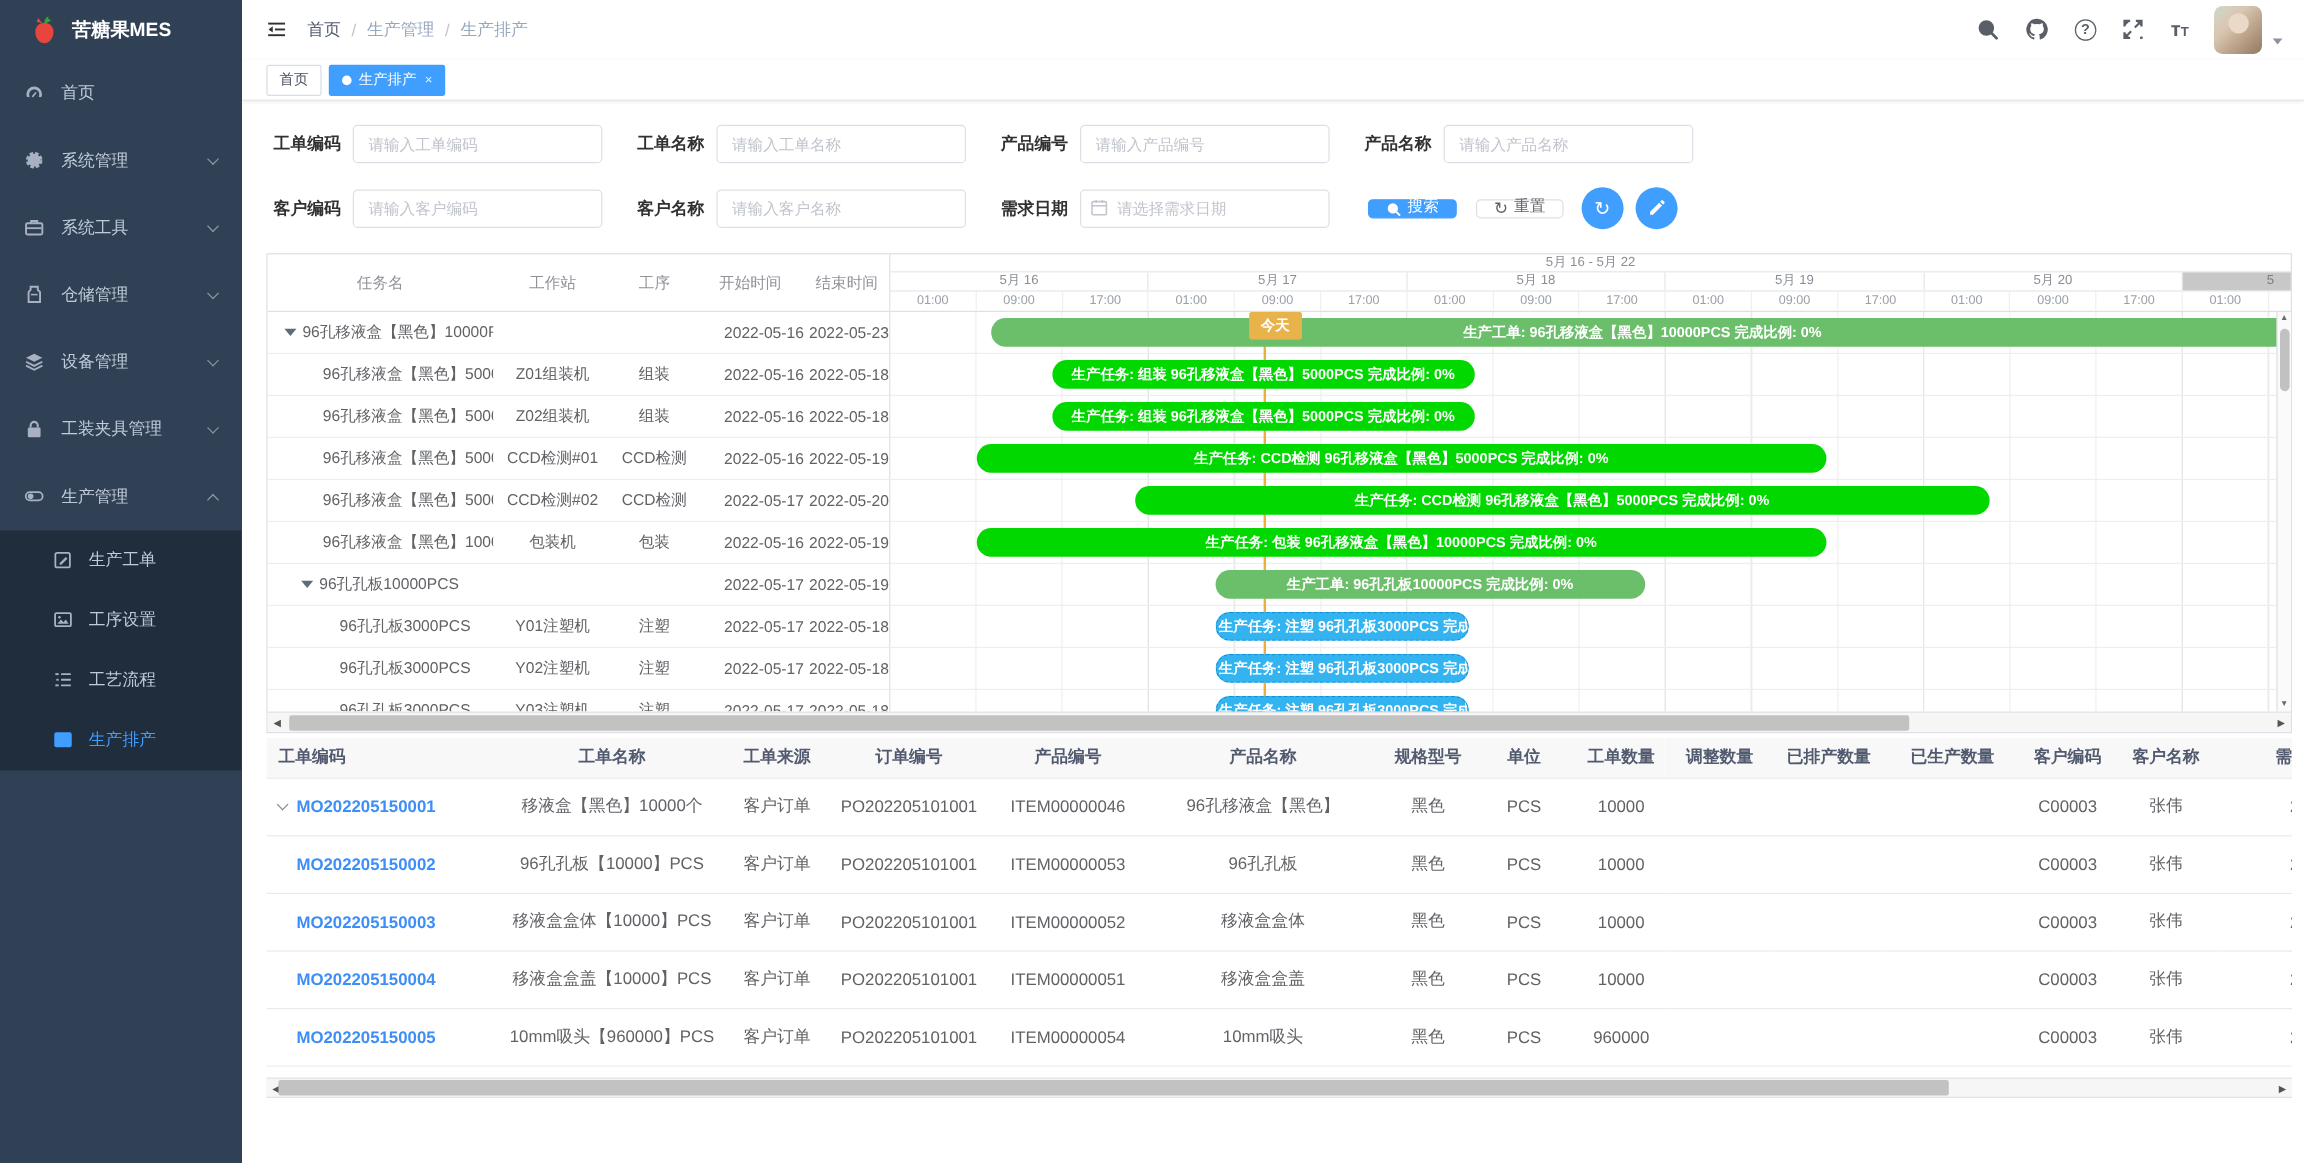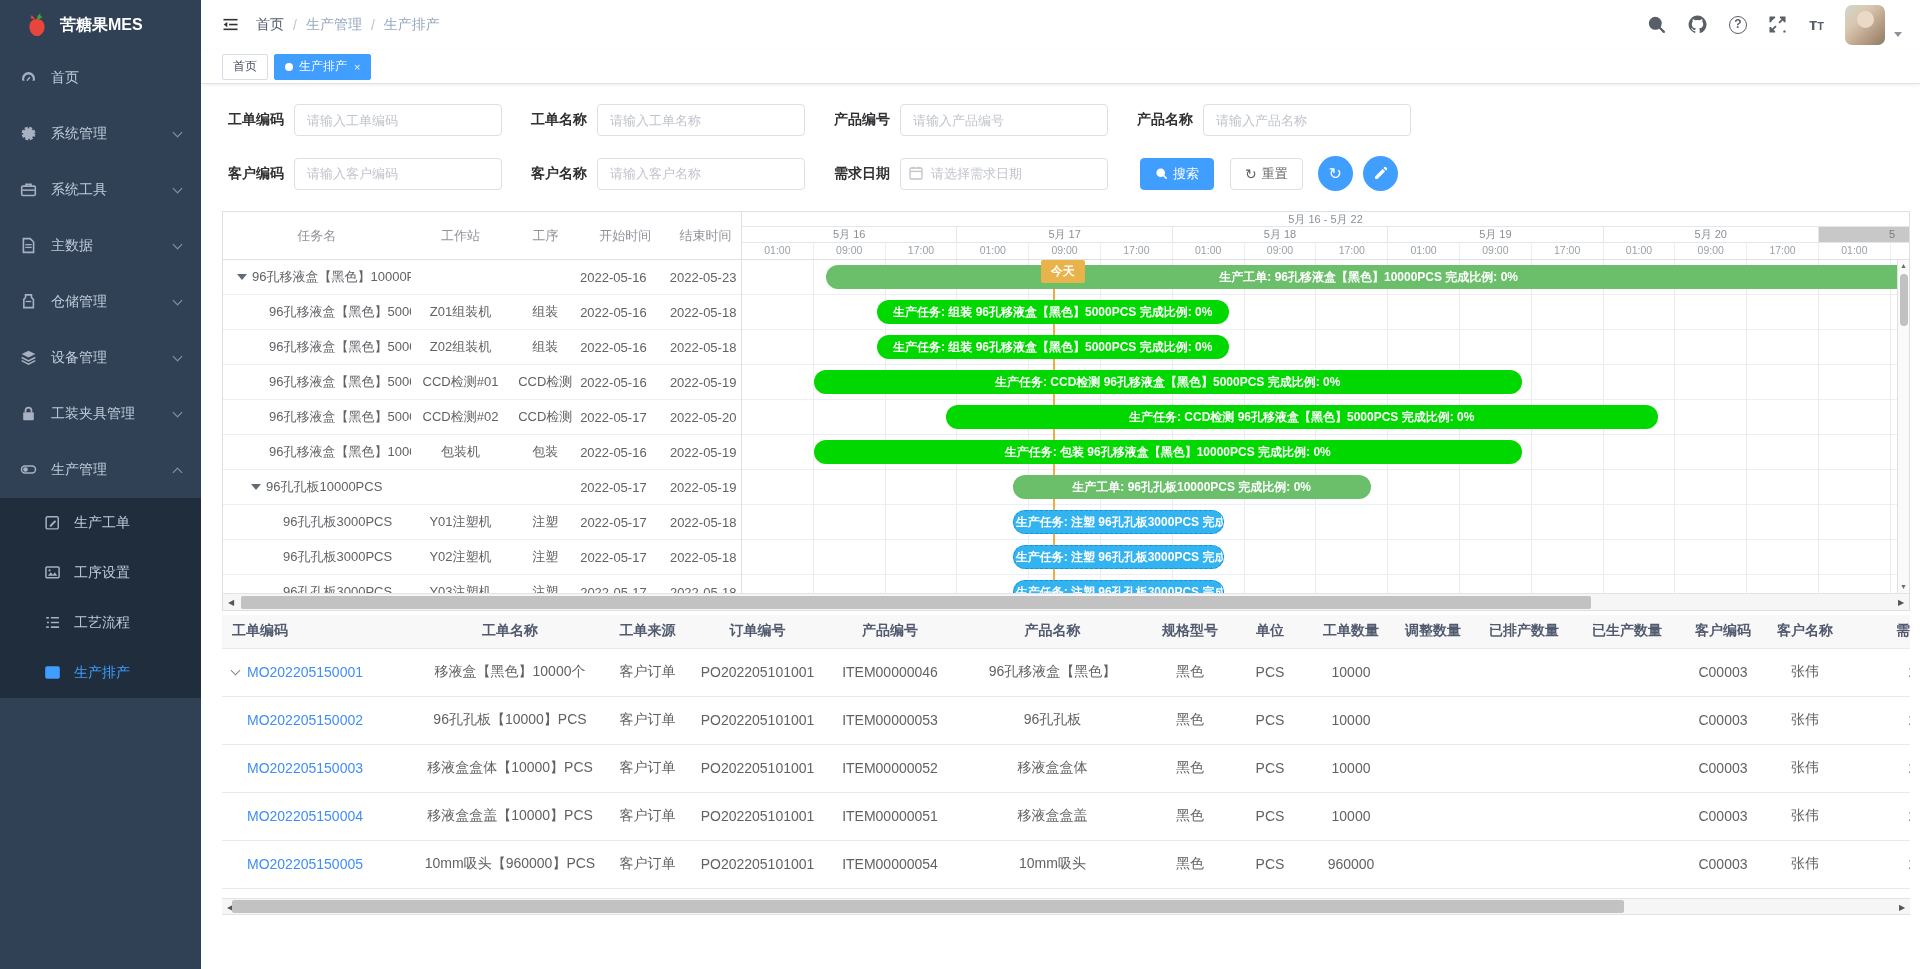--- a/index.html
+++ b/index.html
@@ -49,21 +49,21 @@
   .filters{padding:20px 0 0 27px;background:#fff;}
   .filter-row{display:flex;align-items:center;margin-bottom:20px;}
   .f-group{display:flex;align-items:center;margin-right:29px;}
   .f-label{font-size:14px;font-weight:700;color:#303133;margin-right:10px;white-space:nowrap;}
   .f-input{width:208px;height:32px;border:1px solid #dcdfe6;border-radius:4px;padding:0 12px;font-size:13px;color:#606266;outline:none;background:#fff;}
   .f-input::placeholder{color:#c0c4cc;}
   .f-date{position:relative;}
   .f-date .f-input{padding-left:30px;}
   .cal-ico{position:absolute;left:8px;top:7px;width:16px;height:16px;color:#c0c4cc;}
   .cal-ico svg{width:16px;height:16px;}
-  .btn{height:32px;border-radius:4px;font-size:13px;display:inline-flex;align-items:center;gap:5px;padding:0 14px;cursor:pointer;border:1px solid transparent;}
+  .btn{height:16px;border-radius:4px;font-size:13px;display:inline-flex;align-items:flex-end;gap:5px;padding:0 14px;cursor:pointer;border:1px solid transparent;}
   .btn-primary{background:#409eff;border-color:#409eff;color:#fff;margin-left:3px;}
   .btn-plain{background:#fff;border-color:#dcdfe6;color:#606266;margin-left:16px;}
   .btn svg{width:13px;height:13px;fill:currentColor;}
   .btn-circle{width:35px;height:35px;border-radius:50%;background:#409eff;color:#fff;border:none;display:inline-flex;align-items:center;justify-content:center;cursor:pointer;font-size:16px;}
   .btn-circle svg{width:15px;height:15px;fill:#fff;}
   .c1{margin-left:15px;} .c2{margin-left:10px;}
   
   .gantt{margin:16px 0 0 21px;width:1688px;border:1px solid #dcdfe6;background:#fff;}
   .g-head{display:flex;height:48px;border-bottom:1px solid #e0e0e0;}
   .g-left-head{width:519px;border-right:1px solid #e0e0e0;display:flex;align-items:center;}
@@ -74,21 +74,21 @@
   .g-day{width:215.4px;text-align:center;font-size:11px;line-height:15px;color:#8a8f97;border-right:1px solid #e6e6e6;}
   .g-day.gray{flex:1;background:#c8c8c8;color:#7c7c7c;text-align:left;padding-left:70px;overflow:hidden;border-right:none;}
   .g-hours{height:16px;display:flex;}
   .g-hour{width:71.8px;text-align:center;font-size:10.5px;line-height:15px;color:#9aa0a8;border-right:1px solid #efefef;}
   .g-body{display:flex;height:333px;}
   .g-left-rows{width:519px;border-right:1px solid #e0e0e0;overflow:hidden;}
   .g-lrow{height:35px;display:flex;align-items:center;border-bottom:1px solid #ebeef5;font-size:13px;color:#606266;}
   .g-lrow .c-name{width:188px;white-space:nowrap;overflow:hidden;display:flex;align-items:center;}
   .g-lrow .c-ws{width:100px;text-align:center;}
   .g-lrow .c-proc{width:70px;text-align:center;}
-  .g-lrow .c-start,.g-lrow .c-end{width:90px;text-align:left;}
+  .g-lrow .c-start,.g-lrow .c-end{width:90px;text-align:right;}
   .g-lrow .c-end{width:71px;}
   .tree-caret{width:0;height:0;border-left:5px solid transparent;border-right:5px solid transparent;border-top:6px solid #5f6b77;margin-right:5px;flex:none;}
   .g-chart{width:1156px;position:relative;overflow:hidden;
     background-image:repeating-linear-gradient(to right,transparent 0 70.8px,#ececec 70.8px 71.8px),
                      repeating-linear-gradient(to right,transparent 0 214.4px,#e2e2e2 214.4px 215.4px);}
   .g-crow{height:35px;border-bottom:1px solid #ebeef5;position:relative;}
   .bar{position:absolute;top:5px;height:24px;border-radius:12px;color:#fff;font-size:12px;font-weight:700;line-height:24px;text-align:center;white-space:nowrap;overflow:hidden;z-index:2;}
   .bar.clip{text-align:left;padding-left:2px;}
   .today-line{position:absolute;top:0;bottom:0;width:2px;z-index:1;}
   .today-badge{position:absolute;top:0;height:23px;line-height:23px;width:44px;text-align:center;color:#fff;font-size:12px;font-weight:700;border-radius:2px;z-index:3;}
@@ -101,21 +101,21 @@
   .h-arrow.left{left:0;} .h-arrow.right{right:0;}
   .h-thumb{position:absolute;top:1.5px;height:13px;background:#c2c2c2;border-radius:2px;cursor:pointer;}
   
   .table-wrap{margin:4px 0 0 21px;width:1688px;overflow:hidden;}
   table{table-layout:fixed;width:1777px;border-collapse:collapse;}
   thead th{height:33px;background:#f8f8f9;font-size:14px;color:#515a6e;font-weight:700;text-align:center;white-space:nowrap;overflow:hidden;}
   thead th.first{text-align:left;padding-left:10px;}
   tbody td{height:48px;border-bottom:1px solid #e8eaec;font-size:14px;color:#606266;text-align:center;white-space:nowrap;overflow:hidden;background:#fff;}
   tbody td.first{text-align:left;padding-left:8px;}
   tbody tr:first-child td{border-top:1px solid #e8eaec;}
-  .link{color:#3e8ef7;cursor:pointer;}
+  .link{color:#3e8ef7;cursor:pointer;font-weight:bold;}
   .row-chev{display:inline-block;width:7px;height:7px;border-right:1.4px solid #808695;border-bottom:1.4px solid #808695;transform:rotate(45deg);margin:0 8px 3px 2px;}
   .page-hscroll{margin:9px 0 0 21px;width:1688px;border:1px solid #e3e3e3;border-left:none;border-right:none;}
 </style>
 </head>
 <body>
 
 <aside class="sidebar">
   <div class="logo">
     <svg viewBox="0 0 24 24">
       <path fill="#e8453c" d="M12 6.5c4.2 0 7 3 7 7 0 4.8-3.4 8.7-7 8.7s-7-3.9-7-8.7c0-4 2.8-7 7-7z"></path>
@@ -146,31 +146,20 @@
       </div>
       <div class="menu-item">
         <span class="mi-icon">
           <svg viewBox="0 0 16 16">
             <rect x="1.6" y="4.8" width="12.8" height="8.8" rx="1.2" fill="none" stroke="currentColor" stroke-width="1.5"></rect>
             <path d="M5.6 4.8V3h4.8v1.8" fill="none" stroke="currentColor" stroke-width="1.5"></path>
             <rect x="2.2" y="7.9" width="11.6" height="1.4"></rect>
           </svg>
         </span>
         <span>系统工具</span>
-        <span class="chev down"></span>
-      </div>
-      <div class="menu-item">
-        <span class="mi-icon">
-          <svg viewBox="0 0 16 16">
-            <path d="M3.2 1.5h6.4l3.2 3.2v9.8H3.2z" fill="none" stroke="currentColor" stroke-width="1.5"></path>
-            <rect x="5" y="6.6" width="6" height="1.2"></rect>
-            <rect x="5" y="9.2" width="6" height="1.2"></rect>
-          </svg>
-        </span>
-        <span>主数据</span>
         <span class="chev down"></span>
       </div>
       <div class="menu-item">
         <span class="mi-icon">
           <svg viewBox="0 0 16 16">
             <path d="M5.2 1.8h5.6v2.4l1.8 1.8v7.8H3.6V6l1.6-1.8z" fill="none" stroke="currentColor" stroke-width="1.5"></path>
             <rect x="5.4" y="7.4" width="5.2" height="1.2"></rect>
           </svg>
         </span>
         <span>仓储管理</span>

